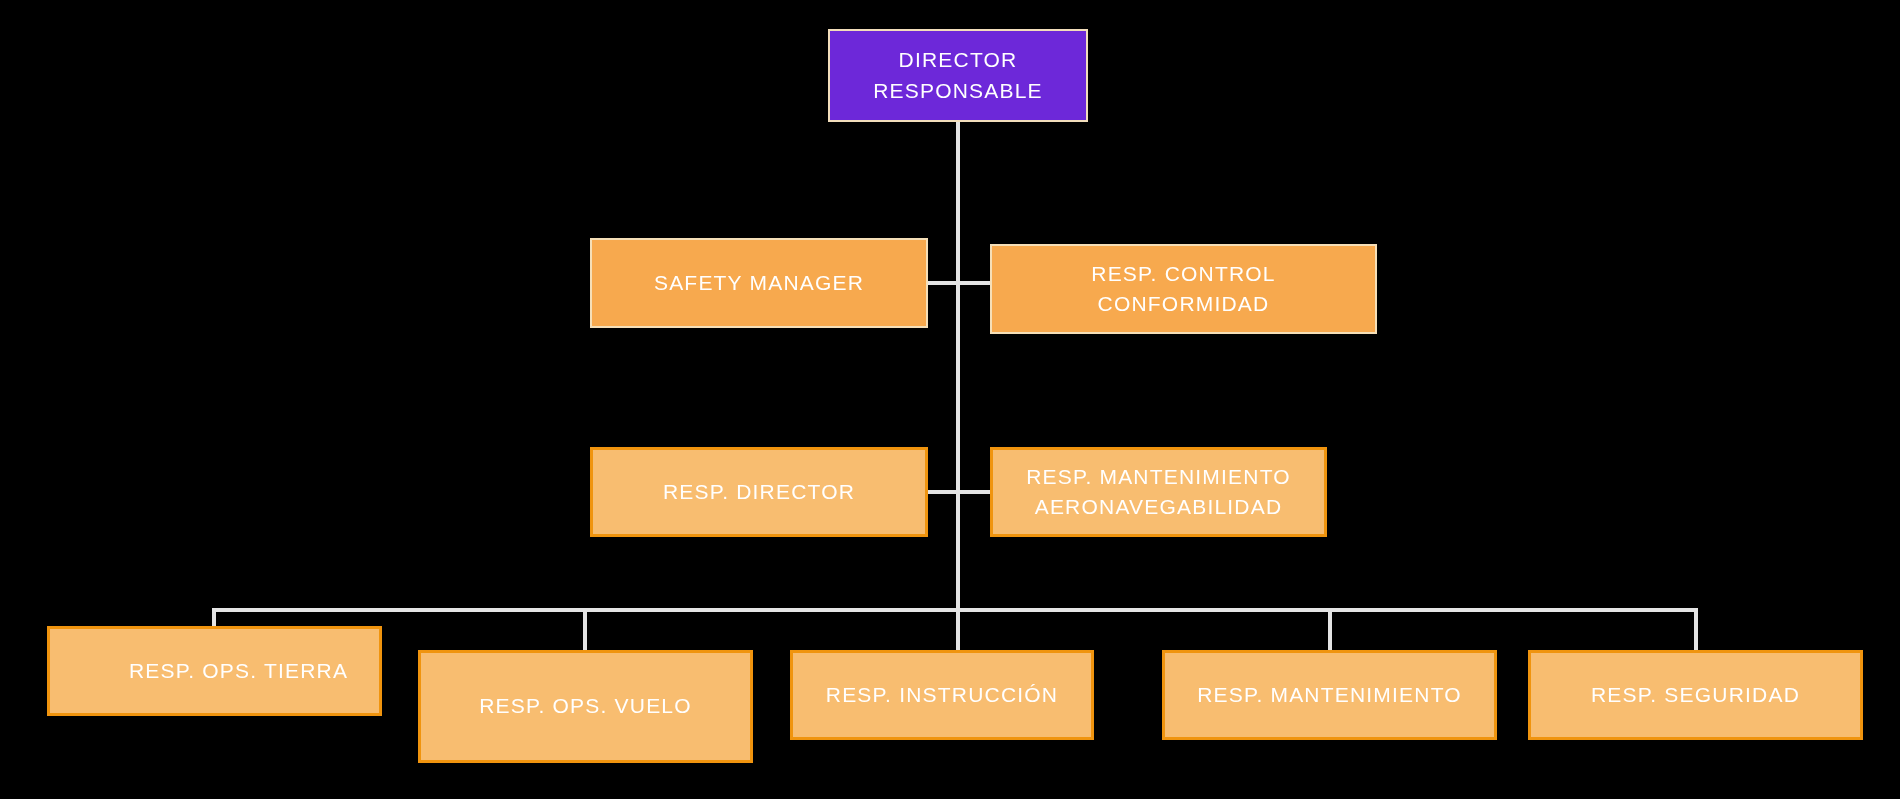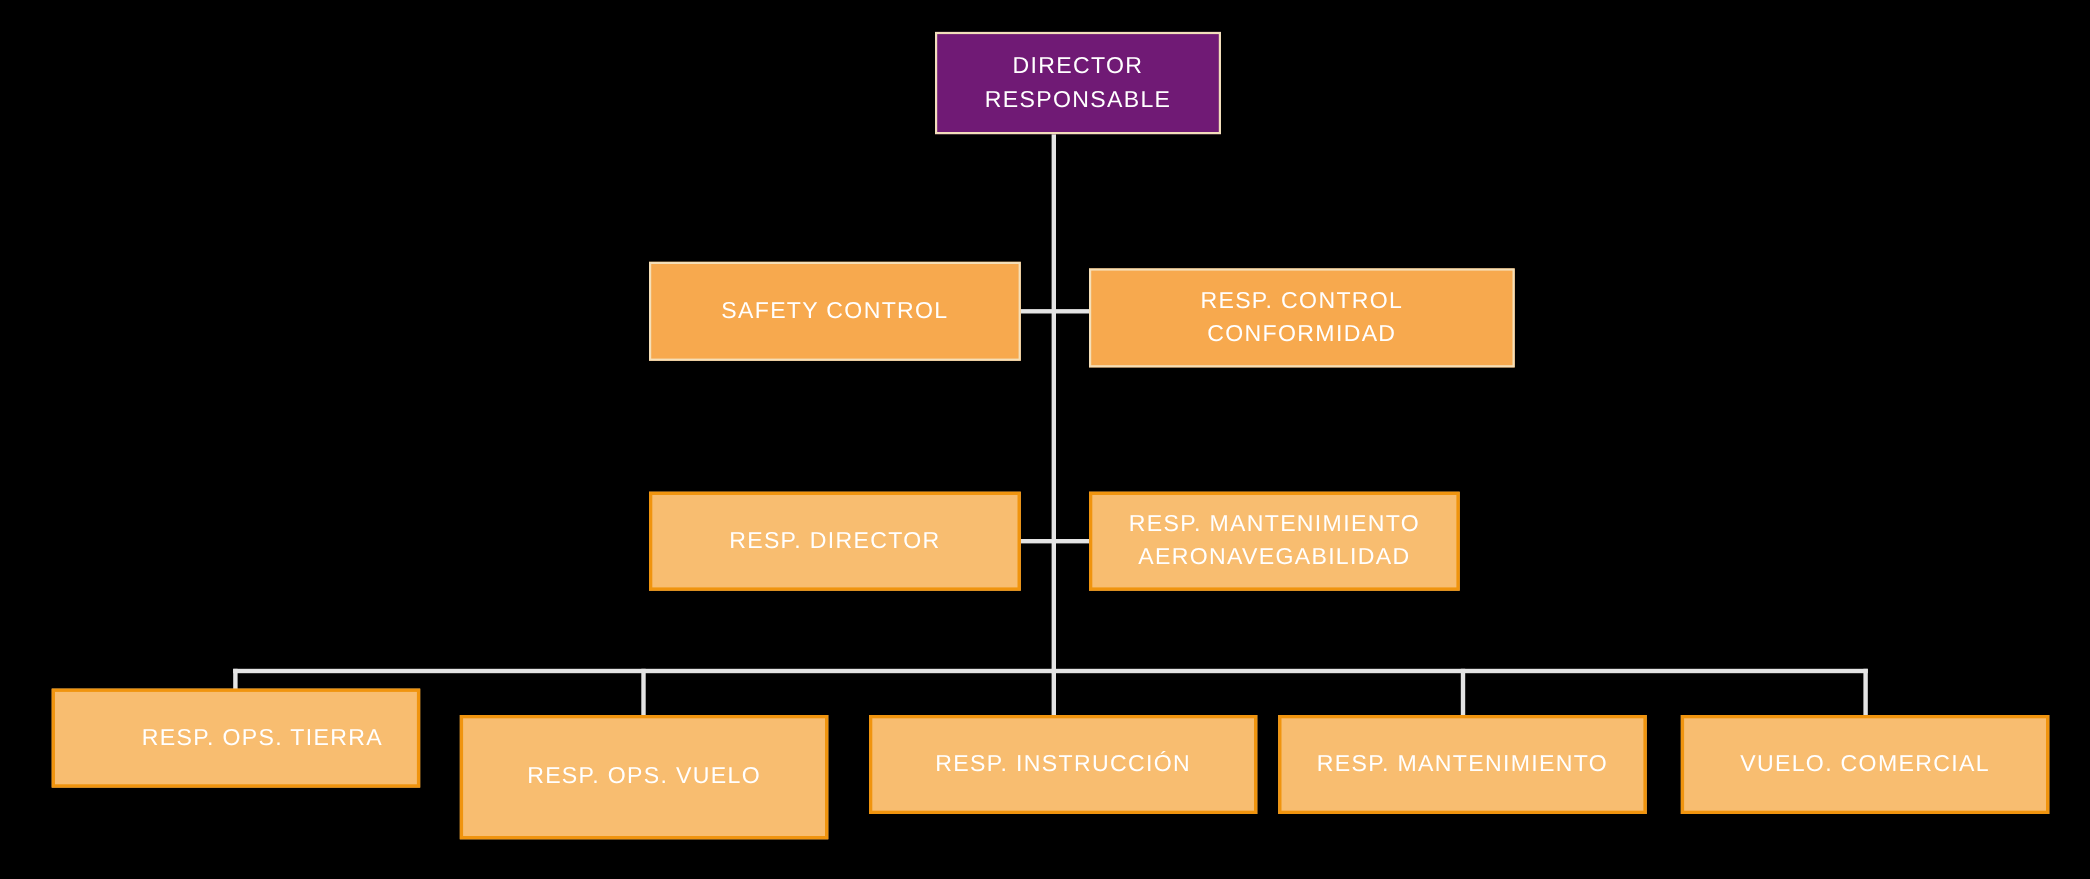--- a/index.html
+++ b/index.html
@@ -26,23 +26,22 @@
   .node .label {
     color: #ffffff;
     font-size: 21px;
     letter-spacing: 1.2px;
     line-height: 1.45;
     white-space: pre-line;
     font-weight: 400;
   }
   
   .lvl1 {
-    background: #701a75;
+    background: #6d28d9;
     border: 2px solid #F2DEBB;
-    margin-left: 22px;
   }
   
   .lvl2 {
     background: #F7A94E;
     border: 2px solid #F5DFB8;
   }
   
   .lvl3 {
     background: #F8BD70;
     border: 3px solid #F0940E;
@@ -53,21 +52,21 @@
   }
 
   
   #node-director        { left: 828px;  top: 29px;  width: 260px; height: 93px; }
   #node-safety-manager  { left: 590px;  top: 238px; width: 338px; height: 90px; }
   #node-control-conf    { left: 990px;  top: 244px; width: 387px; height: 90px; }
   #node-seguridad       { left: 590px;  top: 447px; width: 338px; height: 90px; }
   #node-mant-aero       { left: 990px;  top: 447px; width: 337px; height: 90px; }
   #node-ops-tierra      { left: 47px;   top: 626px; width: 335px; height: 90px; padding-left: 48px; }
   #node-ops-vuelo       { left: 418px;  top: 650px; width: 335px; height: 113px; }
-  #node-instruccion     { left: 790px;  top: 650px; width: 353px; height: 90px; }
+  #node-instruccion     { left: 790px;  top: 650px; width: 304px; height: 90px; }
   #node-mantenimiento   { left: 1162px; top: 650px; width: 335px; height: 90px; }
   #node-comercial       { left: 1528px; top: 650px; width: 335px; height: 90px; }
 
   
   #conn-trunk      { left: 956px;  top: 122px; width: 4px;    height: 490px; }
   #conn-stub-row2  { left: 928px;  top: 281px; width: 62px;   height: 4px; }
   #conn-stub-row3  { left: 928px;  top: 490px; width: 62px;   height: 4px; }
   #conn-rail       { left: 212px;  top: 608px; width: 1486px; height: 4px; }
   #conn-drop-1     { left: 212px;  top: 608px; width: 4px;    height: 42px; }
   #conn-drop-2     { left: 583px;  top: 608px; width: 4px;    height: 42px; }
@@ -89,21 +88,21 @@
   <div class="connector" id="conn-drop-3"></div>
   <div class="connector" id="conn-drop-4"></div>
   <div class="connector" id="conn-drop-5"></div>
 
   <div class="node lvl1" id="node-director">
     <span class="label">DIRECTOR
 RESPONSABLE</span>
   </div>
 
   <div class="node lvl2" id="node-safety-manager">
-    <span class="label">SAFETY CONTROL</span>
+    <span class="label">SAFETY MANAGER</span>
   </div>
   <div class="node lvl2" id="node-control-conf">
     <span class="label">RESP. CONTROL
 CONFORMIDAD</span>
   </div>
 
   <div class="node lvl3" id="node-seguridad">
     <span class="label">RESP. DIRECTOR</span>
   </div>
   <div class="node lvl3" id="node-mant-aero">
@@ -117,16 +116,16 @@
   <div class="node lvl3" id="node-ops-vuelo">
     <span class="label">RESP. OPS. VUELO</span>
   </div>
   <div class="node lvl3" id="node-instruccion">
     <span class="label">RESP. INSTRUCCIÓN</span>
   </div>
   <div class="node lvl3" id="node-mantenimiento">
     <span class="label">RESP. MANTENIMIENTO</span>
   </div>
   <div class="node lvl3" id="node-comercial">
-    <span class="label">VUELO. COMERCIAL</span>
+    <span class="label">RESP. SEGURIDAD</span>
   </div>
 
 </div>
 
 </body></html>

